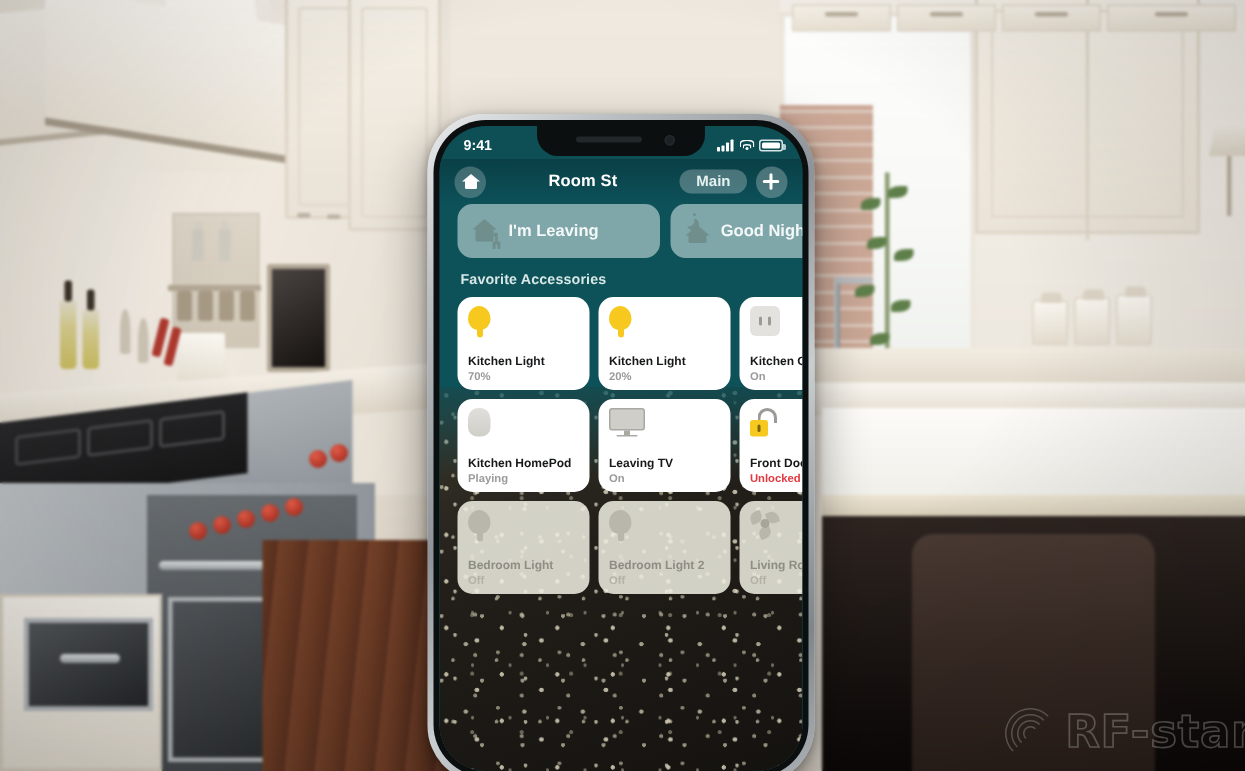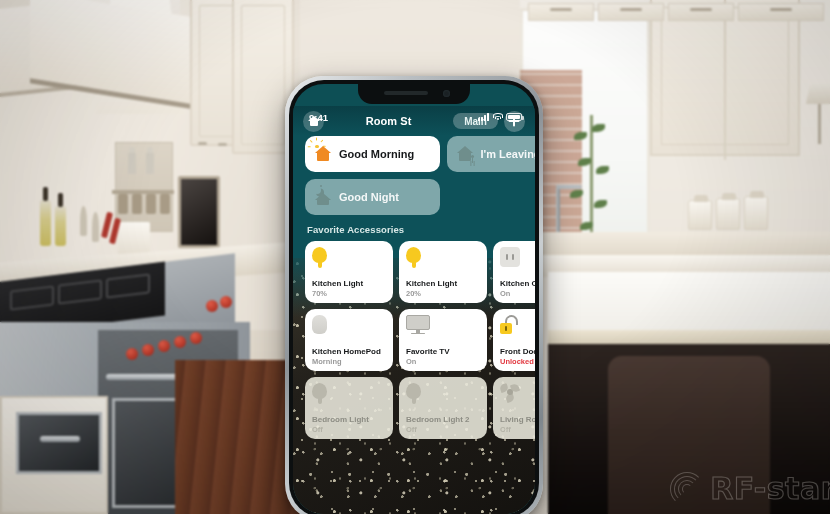--- a/index.html
+++ b/index.html
@@ -242,21 +242,21 @@
     position:absolute; right:20px; top:6px; width:7px; height:7px;
     border-radius:50%; background:#1b2124;
     box-shadow:inset 0 0 2px #2f3a3e;
   }
 
   
   .statusbar{
     position:absolute; top:0; left:0; right:0; height:22px; z-index:35;
     display:flex; align-items:center; justify-content:space-between;
     padding:4px 13px 0 16px;
-    color:#fff; font-size:9.5px; font-weight:700;margin-top:20px;
+    color:#fff; font-size:9.5px; font-weight:700;
   }
   .sb-right{display:flex;align-items:center;gap:3.5px;}
   .bars{display:flex;align-items:flex-end;gap:1px;height:8px;}
   .bars i{width:2px;background:#fff;border-radius:.5px;display:block;}
   .bars i:nth-child(1){height:3px;} .bars i:nth-child(2){height:4.5px;}
   .bars i:nth-child(3){height:6px;} .bars i:nth-child(4){height:8px;}
   .wifi{width:10px;height:8px;position:relative;}
   .wifi span{position:absolute;left:50%;transform:translateX(-50%);border:1.2px solid #fff;border-radius:50% 50% 0 0;border-bottom:none;}
   .wifi span:nth-child(1){width:10px;height:5px;top:0;}
   .wifi span:nth-child(2){width:6px;height:3px;top:2.5px;}
@@ -560,35 +560,20 @@
           <div class="plus-btn"></div>
         </div>
       </div>
 
       <div class="content">
         <div class="granite"></div>
         <div class="teal-fade"></div>
 
         <div class="scene-grid">
 
-          <div class="scene active">
-            <div class="ic-house" style="color:#f08a22;">
-              <div class="sun">
-                <i></i>
-                <b style="transform:rotate(0deg) translateY(-3.5px);"></b>
-                <b style="transform:rotate(45deg) translateY(-3.5px);"></b>
-                <b style="transform:rotate(90deg) translateY(-3.5px);"></b>
-                <b style="transform:rotate(-45deg) translateY(-3.5px);"></b>
-                <b style="transform:rotate(-90deg) translateY(-3.5px);"></b>
-              </div>
-              <div class="roof"></div>
-              <div class="body"></div>
-            </div>
-            <div class="scene-label">Good Morning</div>
-          </div>
 
           <div class="scene">
             <div class="ic-house" style="color:#6f8e8c;">
               <div class="roof"></div>
                 <div class="body"></div>
                 <div class="person"></div>
             </div>
             <div class="scene-label">I'm Leaving</div>
           </div>
 
@@ -643,34 +628,34 @@
               <div class="acc-state">On</div>
             </div>
           </div>
 
           <div class="acc">
             <div class="acc-icon">
               <div class="ic-homepod"></div>
             </div>
             <div class="acc-text">
               <div class="acc-name">Kitchen HomePod</div>
-              <div class="acc-state">Morning</div>
+              <div class="acc-state">Playing</div>
             </div>
           </div>
 
           <div class="acc">
             <div class="acc-icon">
               <div class="ic-tv">
                 <div class="panel"></div>
                   <div class="stand"></div>
                   <div class="foot"></div>
               </div>
             </div>
             <div class="acc-text">
-              <div class="acc-name">Favorite TV</div>
+              <div class="acc-name">Leaving TV</div>
               <div class="acc-state">On</div>
             </div>
           </div>
 
           <div class="acc">
             <div class="acc-icon">
               <div class="ic-lock">
                 <div class="shackle"></div>
                   <div class="body"></div>
               </div>

